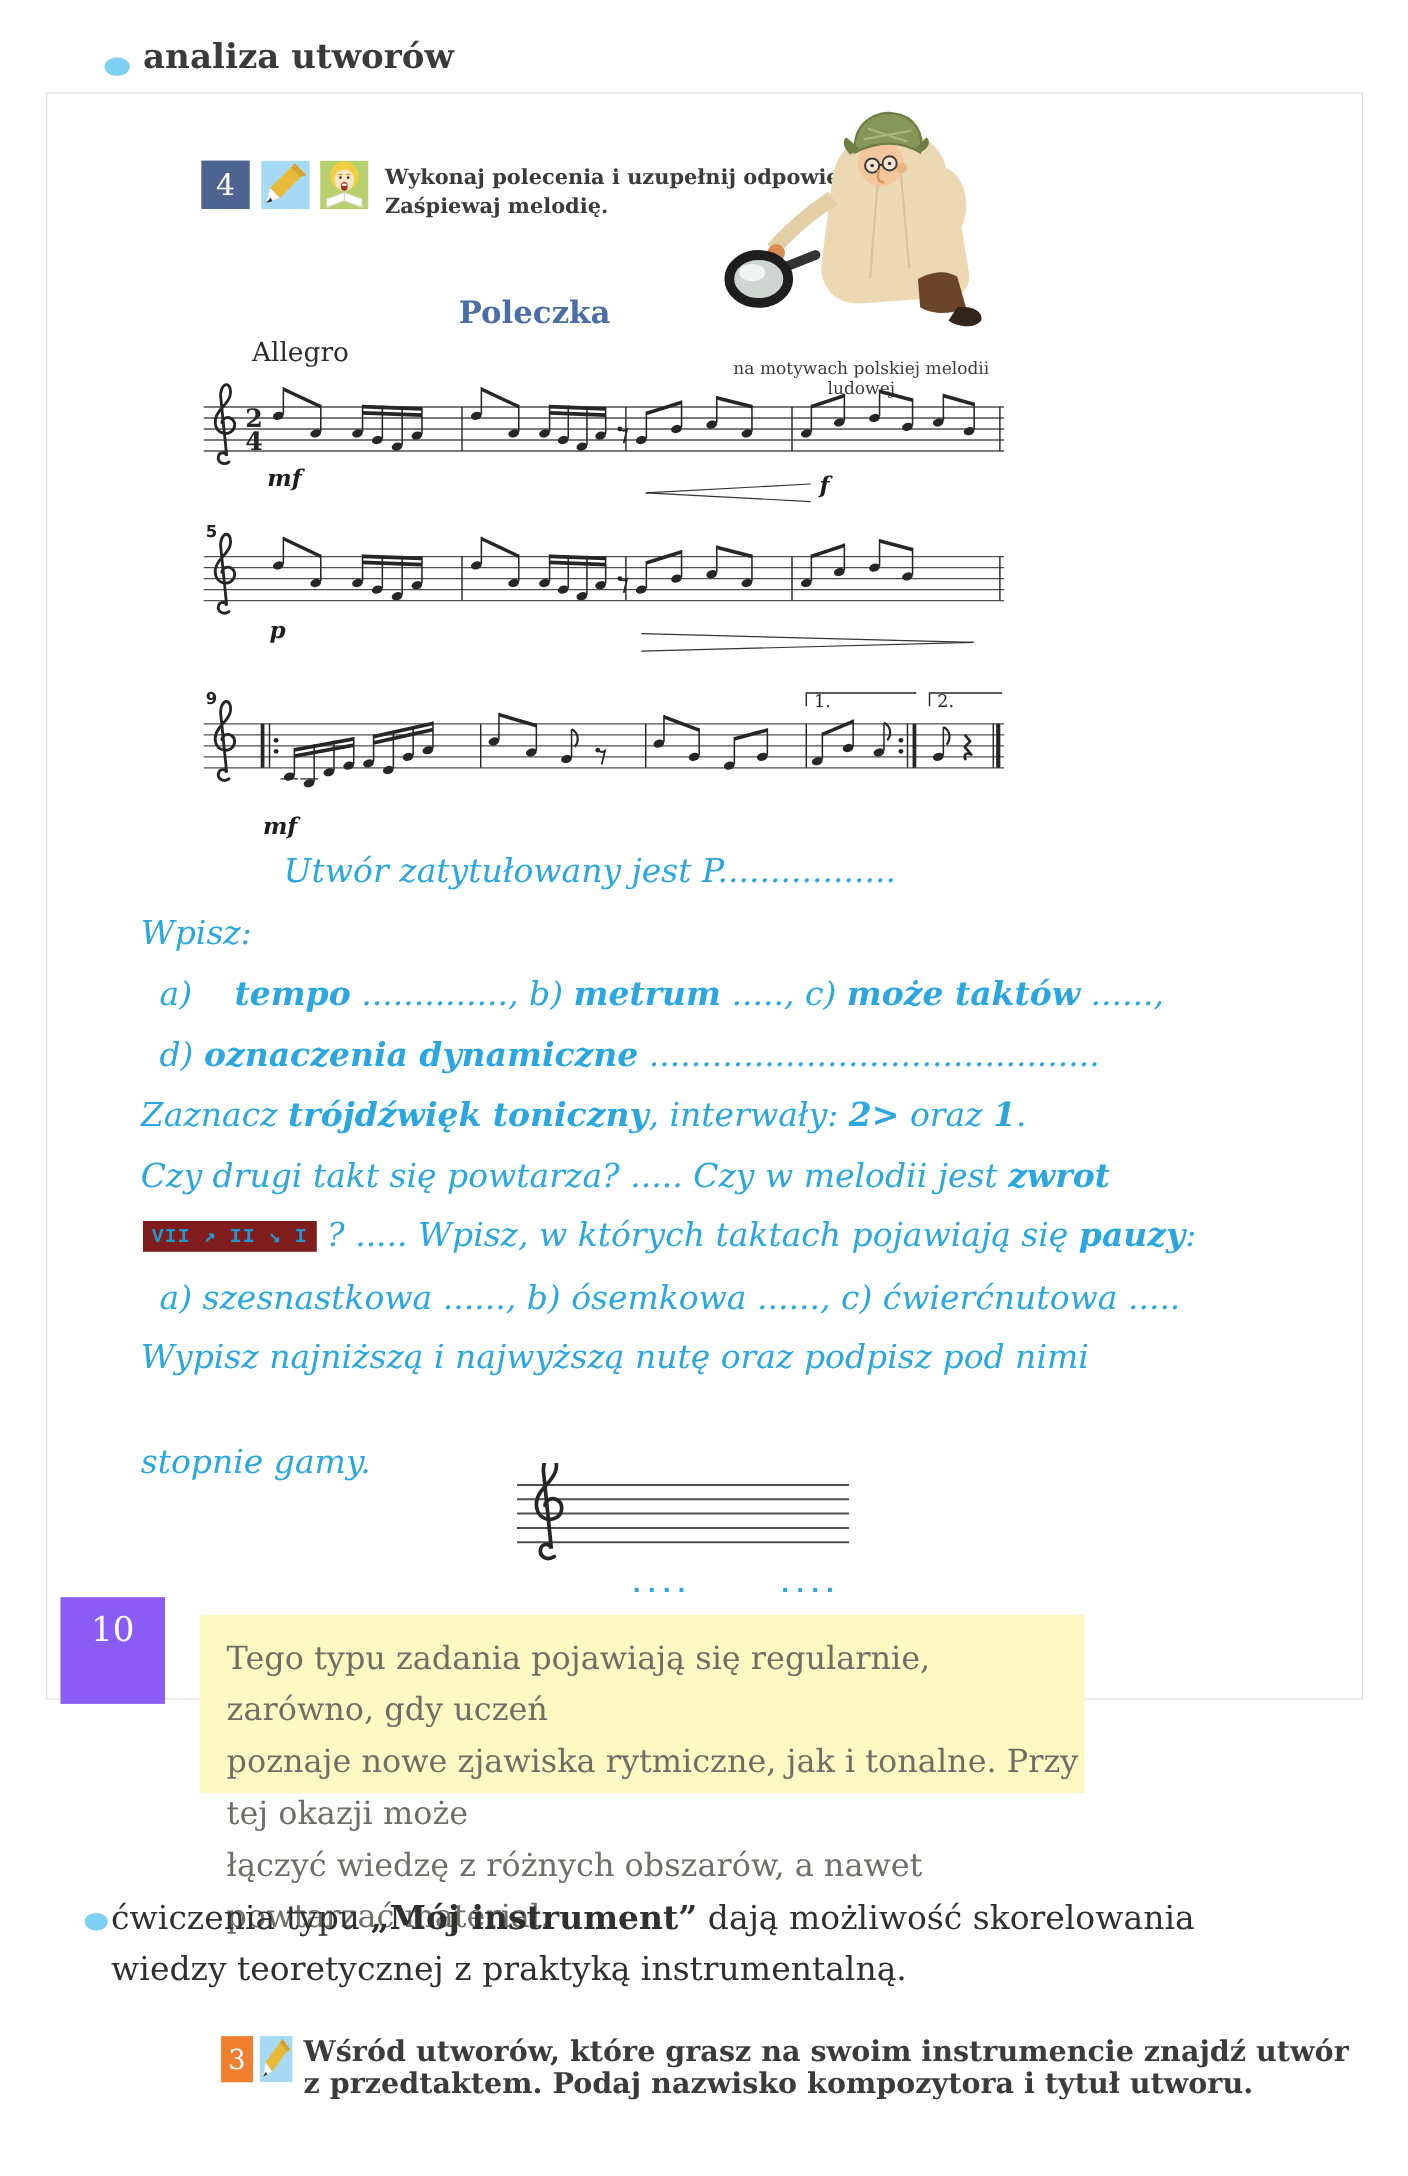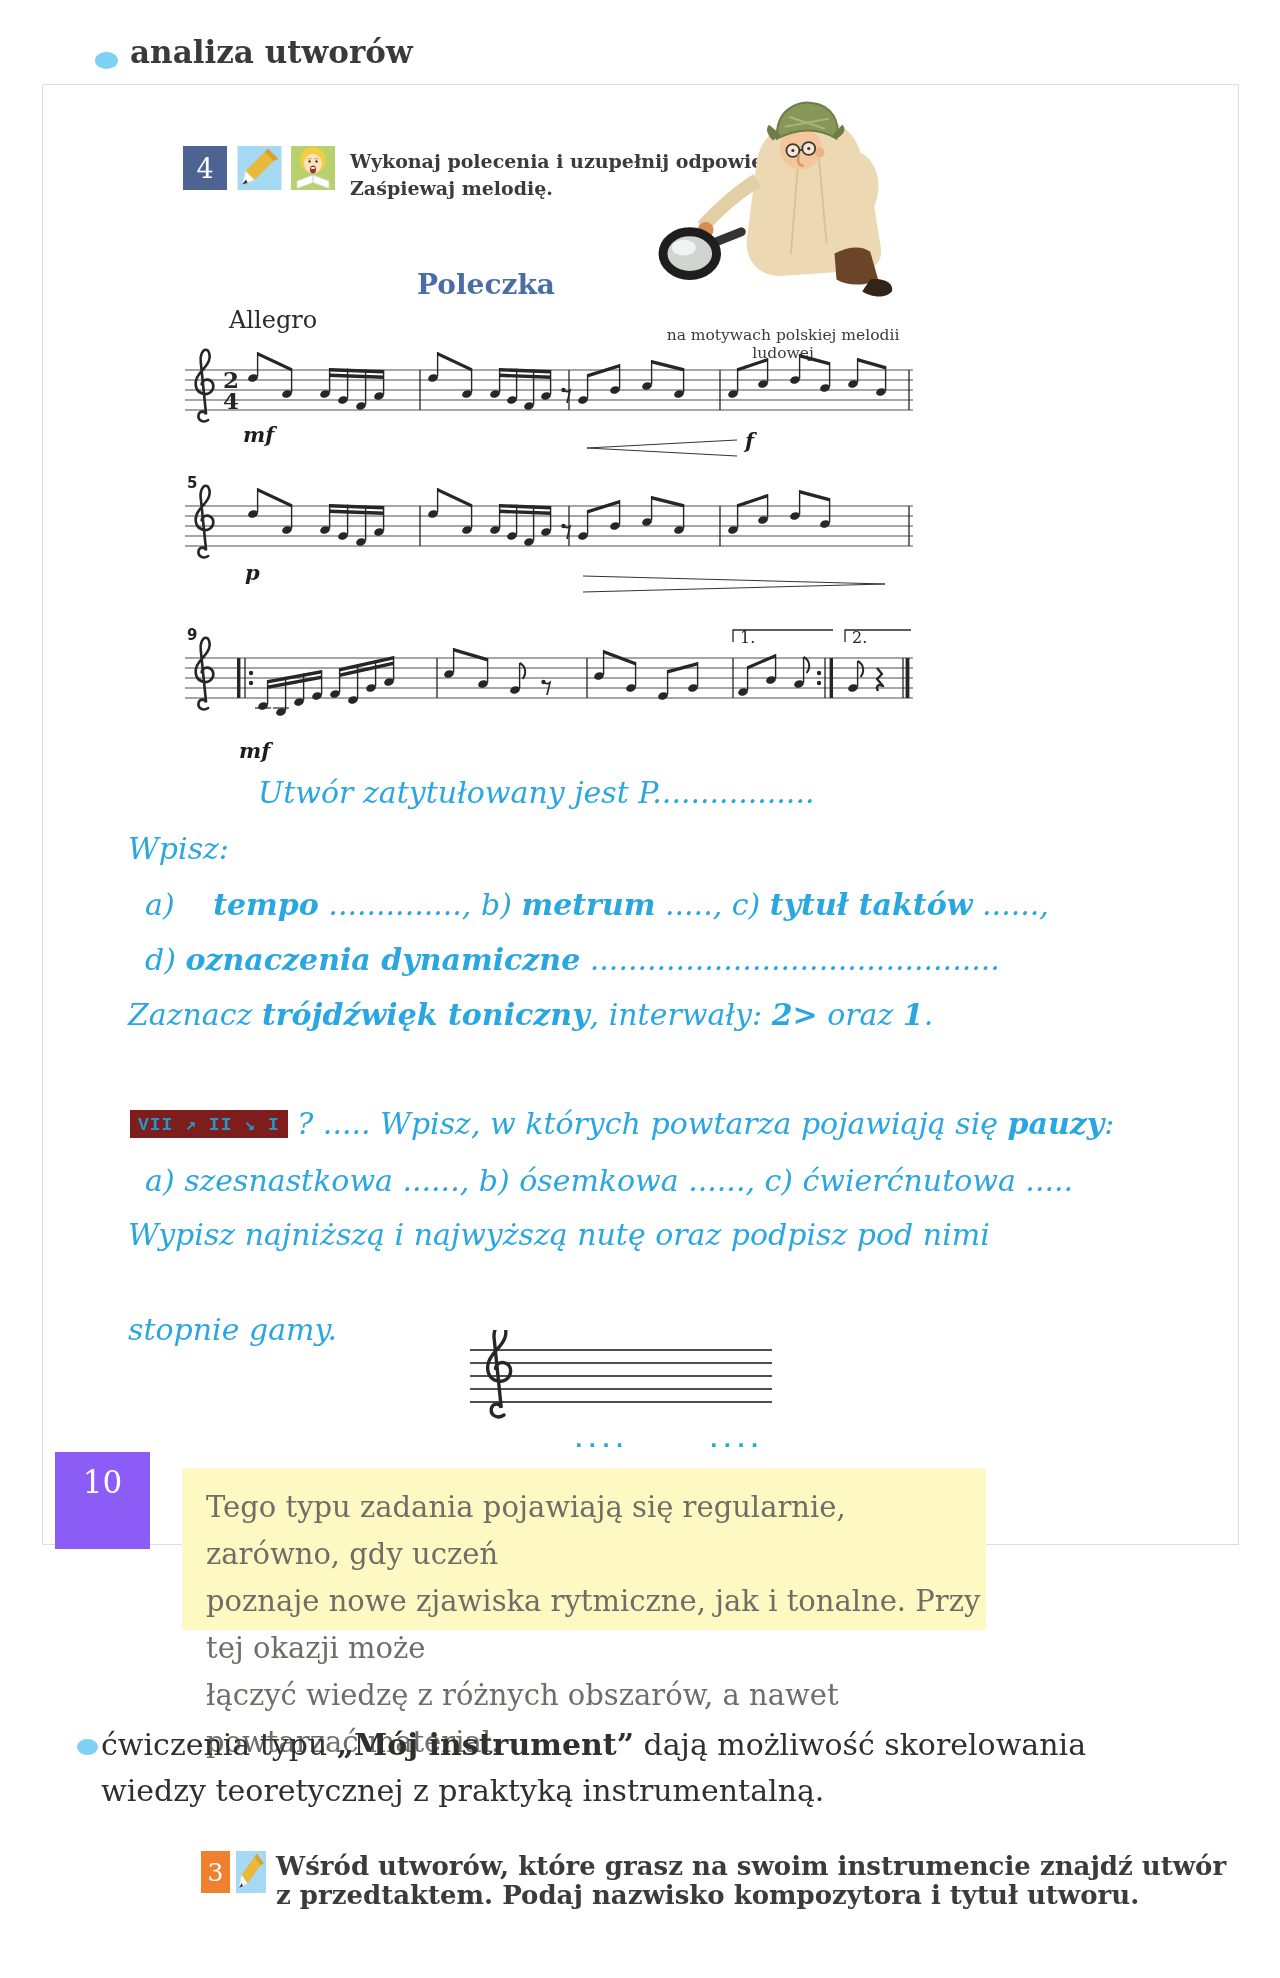--- a/index.html
+++ b/index.html
@@ -356,24 +356,25 @@
       <line x1="0" y1="20" x2="302" y2="20" stroke="#4f4f4f" stroke-width="1.8"></line>
       <line x1="0" y1="33" x2="302" y2="33" stroke="#4f4f4f" stroke-width="1.8"></line>
       <line x1="0" y1="46" x2="302" y2="46" stroke="#4f4f4f" stroke-width="1.8"></line>
       <line x1="0" y1="59" x2="302" y2="59" stroke="#4f4f4f" stroke-width="1.8"></line>
       <line x1="0" y1="72" x2="302" y2="72" stroke="#4f4f4f" stroke-width="1.8"></line>
       <path d="M 9.2 50 c -5.2 3.5 -10.8 0 -9.6 -5.2 c 0.9 -4 6.4 -4.4 7.5 -0.3 L 1.8 -7.5 c -1.2 -7.5 2.1 -12.8 5 -12.8 c 3 0 4.9 5.3 3.2 10.7 c -1.7 5.4 -6.4 9 -9.8 13.6 c -3.4 4.6 -4.4 9.4 -2.8 14 c 2 5.6 9 7.7 13.6 4.6 c 4.1 -2.9 4.6 -9.4 0.4 -12 c -3.7 -2.3 -8.3 -0.4 -8.7 3.7" fill="none" stroke="#262626" stroke-width="2.6" stroke-linecap="round" transform="translate(22,20) scale(1.3)"></path>
     </svg>
 
   <div class="abs hw" id="q1">Utwór zatytułowany jest P.................</div>
   <div class="abs hw" id="q2">Wpisz:</div>
-  <div class="abs hw" id="q3"><span>a) </span><span style="font-weight: bold; margin-left: 29px;">tempo</span><span> .............., </span><span>b) </span><span style="font-weight: bold;">metrum</span><span> ....., </span><span>c) </span><span style="font-weight: bold;">tytuł taktów</span><span> ......,</span></div>
+  <div class="abs hw" id="q3"><span>a) </span><span style="font-weight: bold; margin-left: 29px;">tempo</span><span> .............., </span><span>b) </span><span style="font-weight: bold;">metrum</span><span> ....., </span><span>c) </span><span style="font-weight: bold;">może taktów</span><span> ......,</span></div>
   <div class="abs hw" id="q4"><span>d) </span><span style="font-weight: bold;">oznaczenia dynamiczne</span><span> ...........................................</span></div>
   <div class="abs hw" id="q5"><span>Zaznacz </span><span style="font-weight: bold;">trójdźwięk toniczny</span><span>, interwały: </span><span style="font-weight: bold;">2&gt;</span><span> oraz </span><span style="font-weight: bold;">1</span><span>.</span></div>
-  <div class="abs hw" id="q7"><span id="cadence-badge">VII ↗ II ↘ I</span><span><span> ? ..... Wpisz, w których powtarza pojawiają się </span><span style="font-weight: bold;">pauzy</span><span>:</span></span></div>
+  <div class="abs hw" id="q6"><span>Czy drugi takt się powtarza? ..... Czy w melodii jest </span><span style="font-weight: bold;">zwrot</span></div>
+  <div class="abs hw" id="q7"><span id="cadence-badge">VII ↗ II ↘ I</span><span><span> ? ..... Wpisz, w których taktach pojawiają się </span><span style="font-weight: bold;">pauzy</span><span>:</span></span></div>
   <div class="abs hw" id="q8">a) szesnastkowa ......, b) ósemkowa ......, c) ćwierćnutowa .....</div>
   <div class="abs hw" id="q9">Wypisz najniższą i najwyższą nutę oraz podpisz pod nimi</div>
   <div class="abs hw" id="q10">stopnie gamy.</div>
 
   <div class="abs dots" id="dots-left">....</div>
   <div class="abs dots" id="dots-right">....</div>
 
   <div class="abs" id="page-num">10</div>
 
   <div class="abs" id="note-box">

